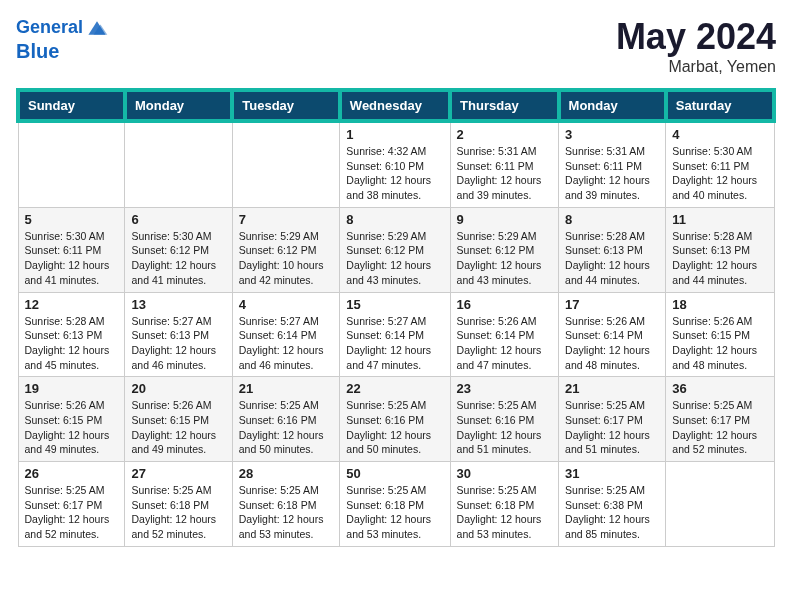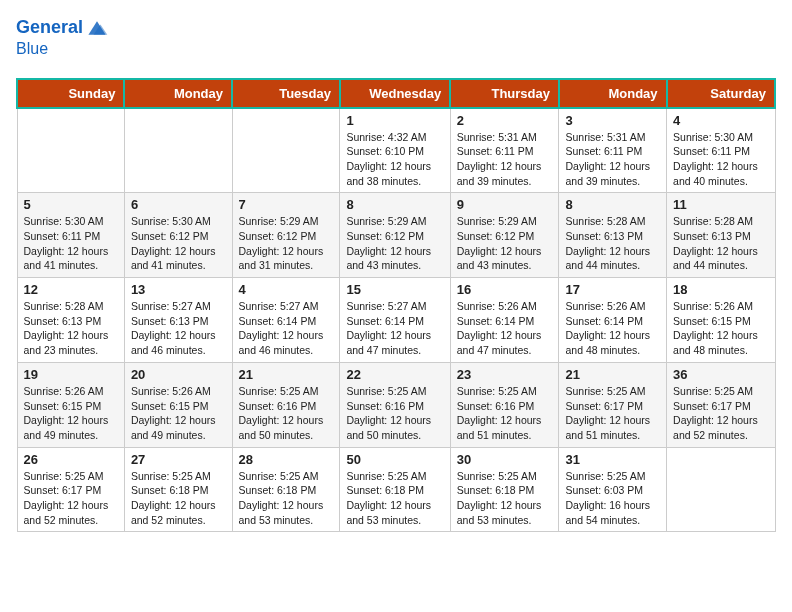--- a/index.html
+++ b/index.html
@@ -1,27 +1,27 @@
 <!DOCTYPE html>
 <html><head>
   <meta charset="utf-8">
   <style>
     * { box-sizing: border-box; margin: 0; padding: 0; }
     body { font-family: Arial, sans-serif; background: #fff; width: 792px; min-height: 612px; }
     .page { width: 792px; padding: 16px; }
-    .header { display: flex; justify-content: space-between; align-items: flex-start; margin-bottom: 20px; }
+    .header { display: flex; justify-content: space-between; align-items: flex-start; margin-bottom: 12px; }
     .logo { display: flex; align-items: center; }
     .logo-text { font-size: 18px; font-weight: bold; color: #1a1a2e; line-height: 1.1; }
     .logo-text span { color: #1565c0; }
     .logo-icon { width: 24px; height: 24px; margin-left: 2px; }
     .title-block { text-align: right; }
     .month-title { font-size: 36px; font-weight: bold; color: #1a1a2e; }
     .location { font-size: 16px; color: #333; }
     .calendar { width: 100%; border-collapse: collapse; }
-    .calendar th { background: #c2410c; color: #fff; text-align: right; padding: 6px 8px; font-size: 13px; border: 2px solid #14b8a6; }
+    .calendar th { background: #0c4a6e; color: #fff; text-align: left; padding: 6px 8px; font-size: 13px; border: 4px solid #14b8a6; }
     .calendar td { border: 1px solid #ccc; vertical-align: top; padding: 4px 6px; width: 113px; min-height: 80px; font-size: 11px; color: #222; background: #fff; }
     .calendar tr:nth-child(even) td { background: #f5f5f5; }
     .day-num { font-size: 13px; font-weight: bold; margin-bottom: 2px; }
     .day-info { font-size: 10.5px; line-height: 1.4; color: #222; }
     .empty { background: #f9f9f9; }
   </style>
 </head>
 <body>
 
 <div class="page">
@@ -30,22 +30,26 @@
       <div>
         <div style="display:flex;align-items:center;">
           <span class="logo-text">
             <span>General</span>
           </span>
           <svg class="logo-icon" viewBox="0 0 28 24" xmlns="http://www.w3.org/2000/svg">
             <polygon points="4,20 14,4 24,20" fill="#1565c0" opacity="0.85"></polygon>
             <polygon points="10,20 18,8 26,20" fill="#1565c0" opacity="0.5"></polygon>
           </svg>
         </div>
-        <div class="logo-text" style="color:#1565c0;font-size:16px;font-weight:normal;">Blue</div>
+        <div class="logo-text" style="color:#1565c0;font-size:20px;font-weight:bold;">Blue</div>
       </div>
+    </div>
+    <div class="title-block">
+      <div class="month-title">May 2024</div>
+      <div class="location">Marbat, Yemen</div>
     </div>
   </div>
 
   <table class="calendar">
     <thead>
       <tr>
       <th>Sunday</th>
           <th>Monday</th>
           <th>Tuesday</th>
           <th>Wednesday</th>
@@ -107,21 +111,21 @@
               <div>Sunrise: 5:30 AM</div>
               <div>Sunset: 6:12 PM</div>
               <div>Daylight: 12 hours and 41 minutes.</div>
             </div>
           </td>
           <td>
             <div class="day-num">7</div>
             <div class="day-info">
               <div>Sunrise: 5:29 AM</div>
               <div>Sunset: 6:12 PM</div>
-              <div>Daylight: 12 hours and 31 minutes.</div>
+              <div>Daylight: 10 hours and 42 minutes.</div>
             </div>
           </td>
           <td>
             <div class="day-num">8</div>
             <div class="day-info">
               <div>Sunrise: 5:29 AM</div>
               <div>Sunset: 6:12 PM</div>
               <div>Daylight: 12 hours and 43 minutes.</div>
             </div>
           </td>
@@ -149,21 +153,21 @@
               <div>Daylight: 12 hours and 44 minutes.</div>
             </div>
           </td>
         </tr>
         <tr>
           <td>
             <div class="day-num">12</div>
             <div class="day-info">
               <div>Sunrise: 5:28 AM</div>
               <div>Sunset: 6:13 PM</div>
-              <div>Daylight: 12 hours and 23 minutes.</div>
+              <div>Daylight: 12 hours and 45 minutes.</div>
             </div>
           </td>
           <td>
             <div class="day-num">13</div>
             <div class="day-info">
               <div>Sunrise: 5:27 AM</div>
               <div>Sunset: 6:13 PM</div>
               <div>Daylight: 12 hours and 46 minutes.</div>
             </div>
           </td>
@@ -304,21 +308,21 @@
             <div class="day-info">
               <div>Sunrise: 5:25 AM</div>
               <div>Sunset: 6:18 PM</div>
               <div>Daylight: 12 hours and 53 minutes.</div>
             </div>
           </td>
           <td>
             <div class="day-num">31</div>
             <div class="day-info">
               <div>Sunrise: 5:25 AM</div>
-              <div>Sunset: 6:03 PM</div>
-              <div>Daylight: 16 hours and 54 minutes.</div>
+              <div>Sunset: 6:38 PM</div>
+              <div>Daylight: 12 hours and 85 minutes.</div>
             </div>
           </td>
           <td class="empty"></td>
         </tr>
       </tbody>
   </table>
 </div>
 
 </body></html>

